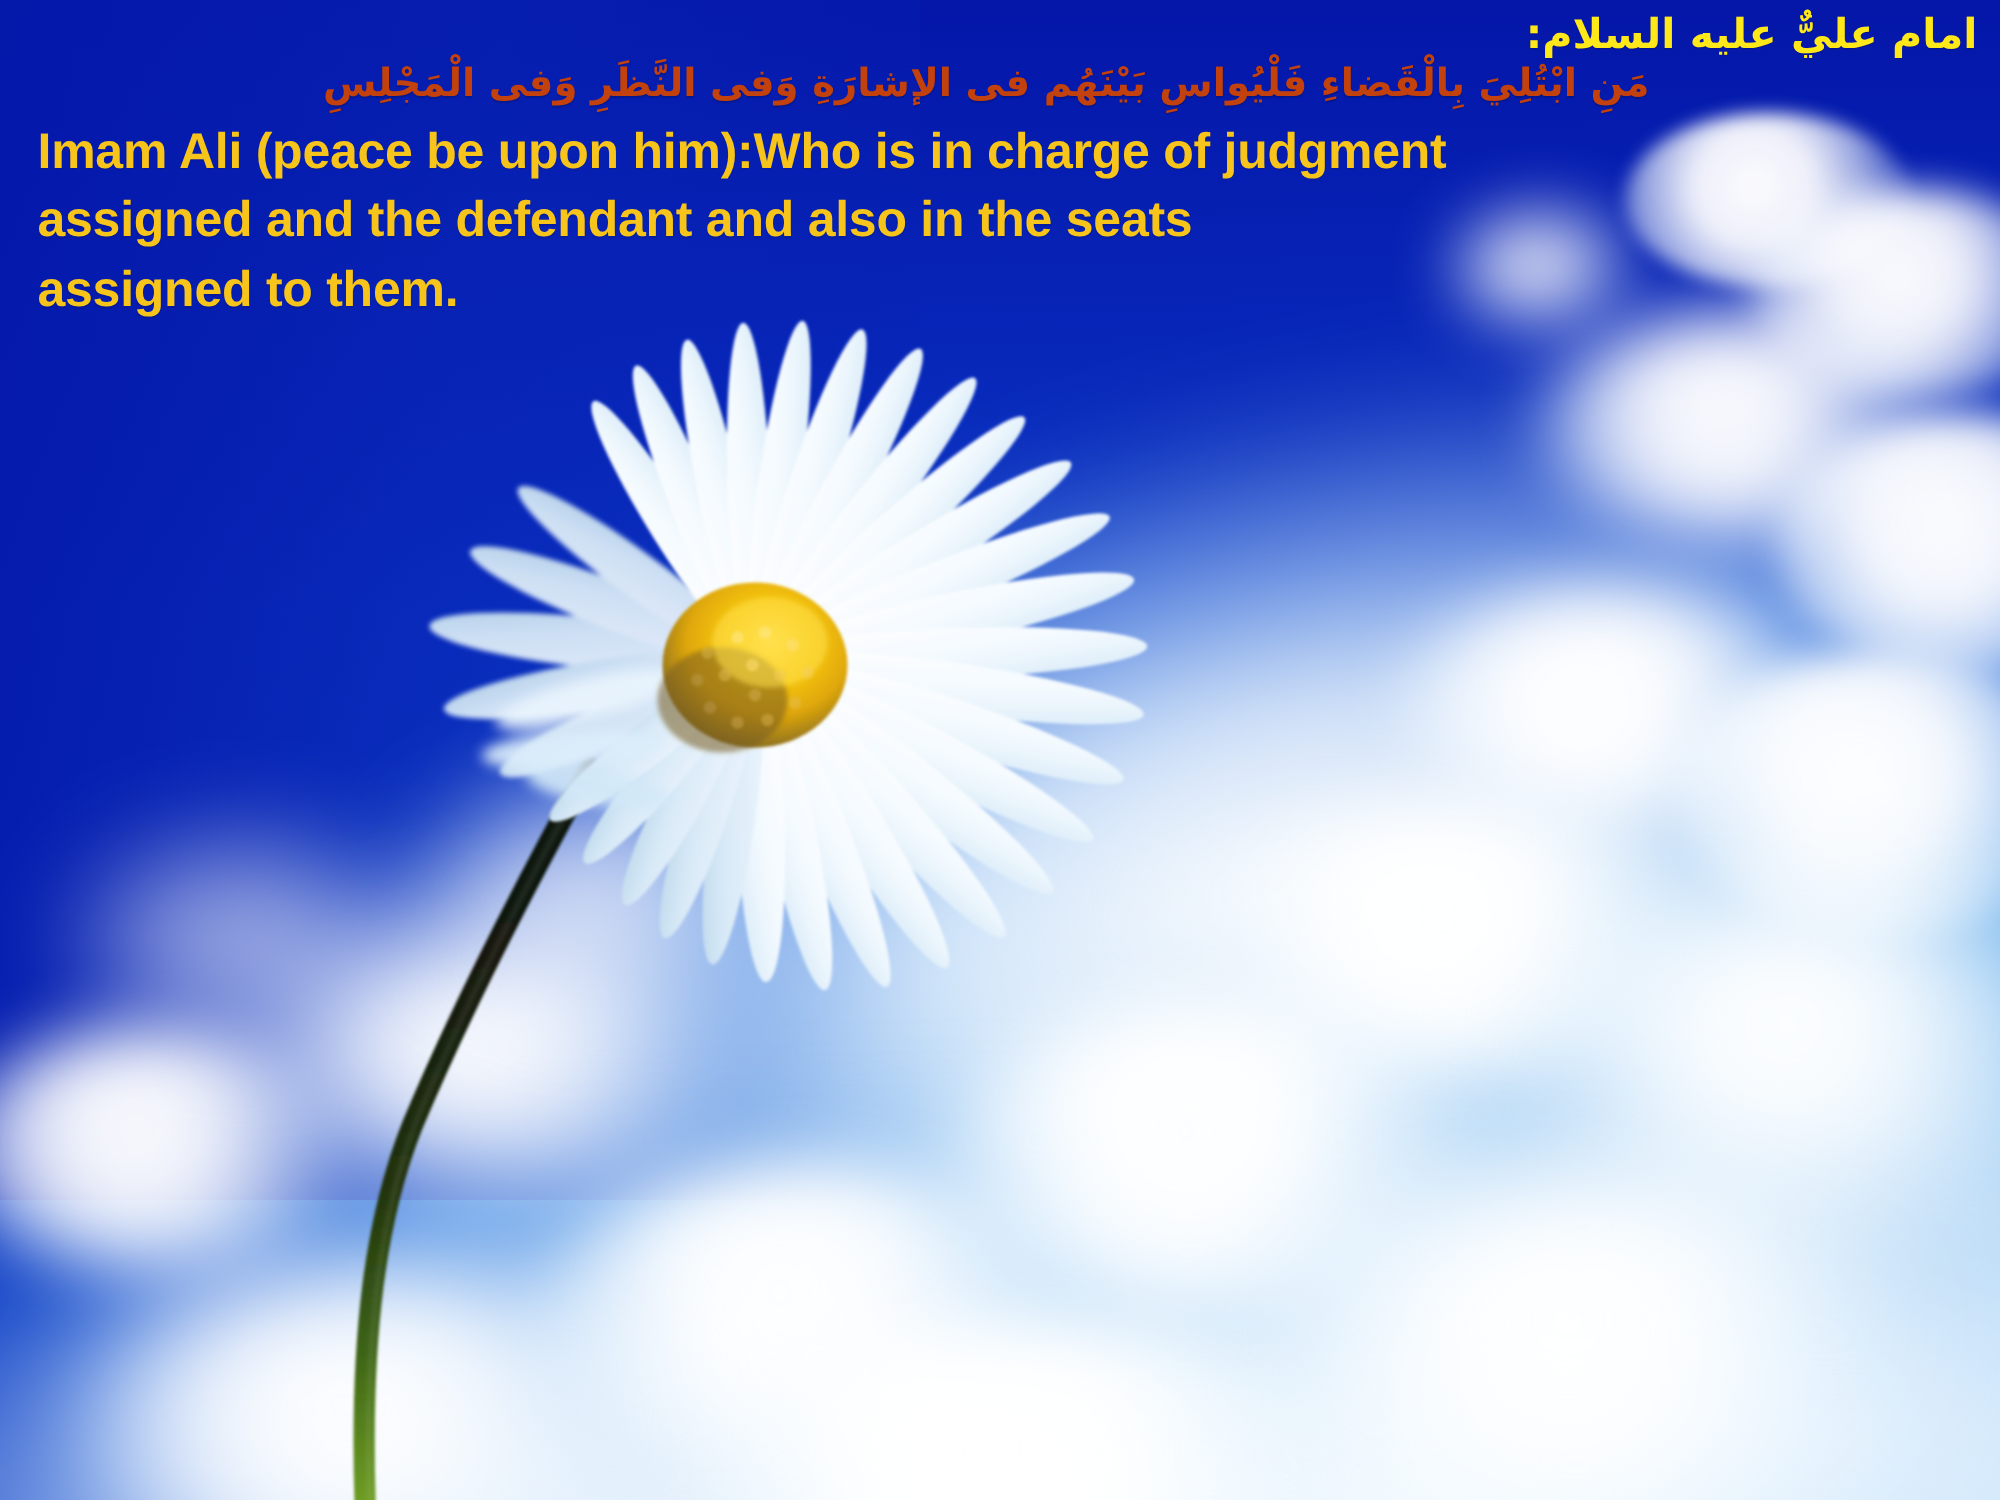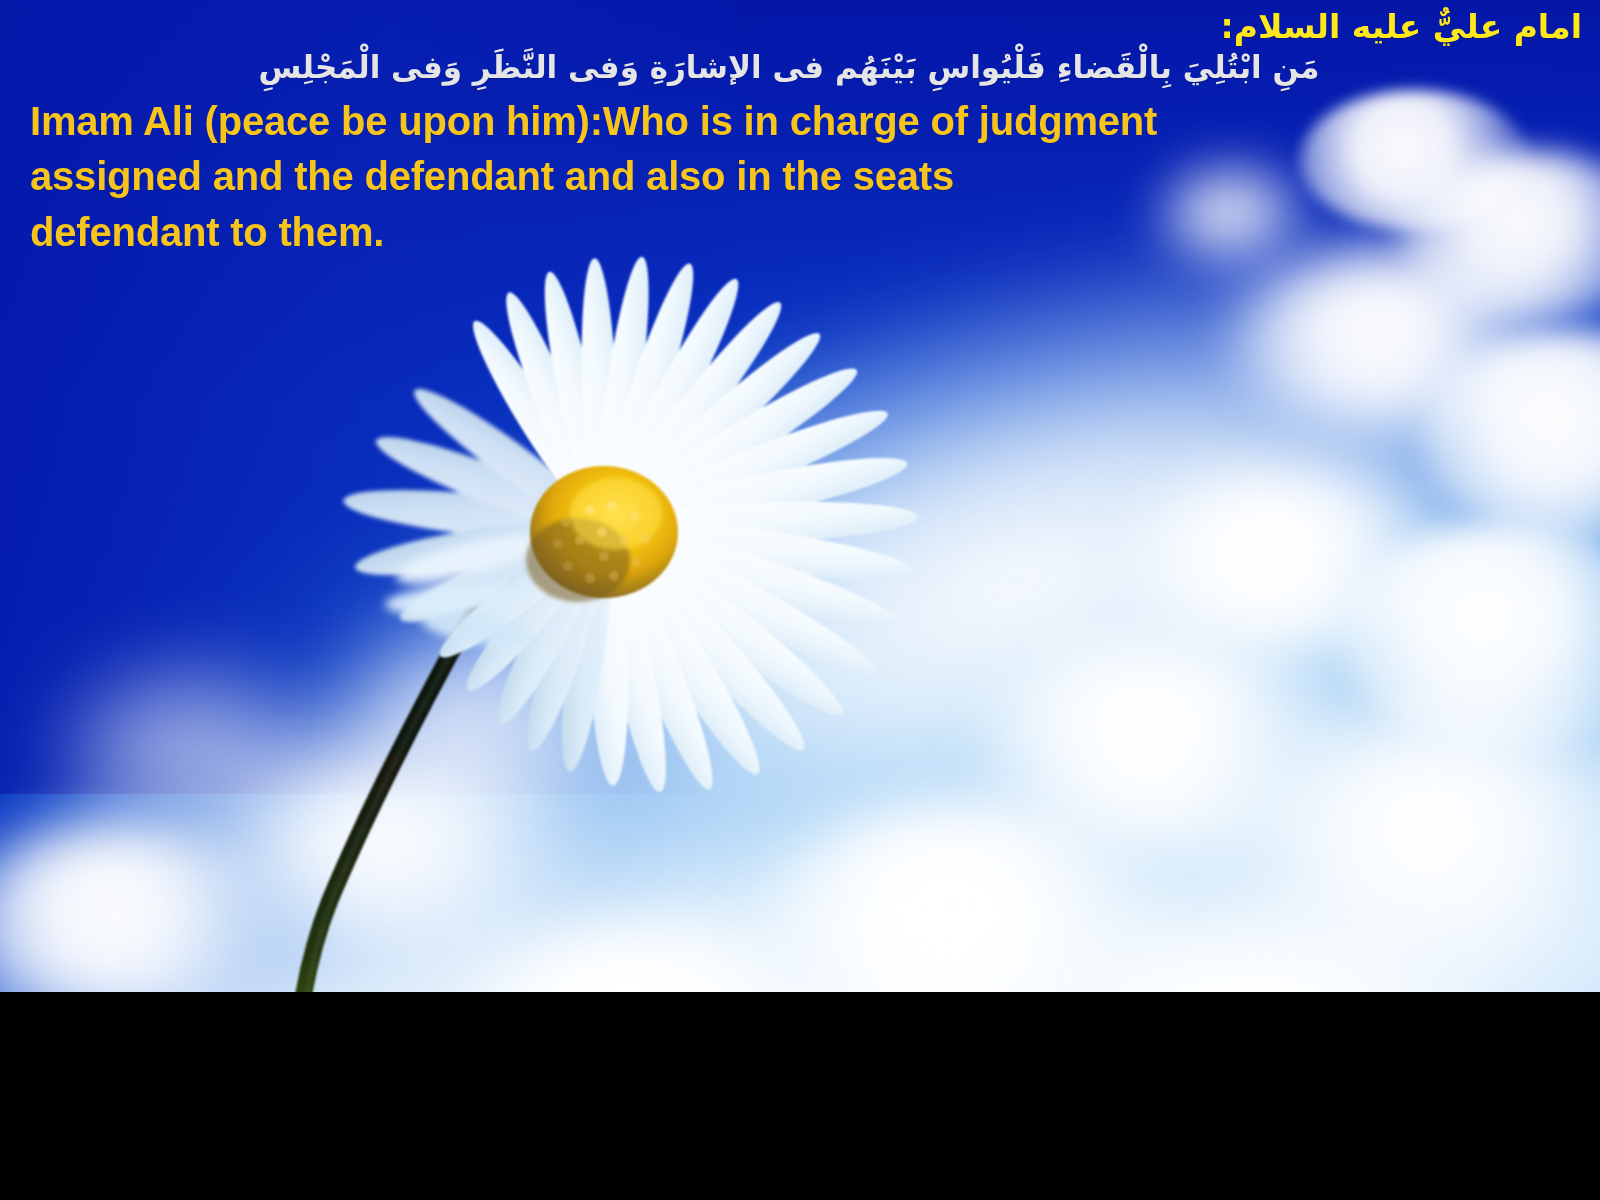--- a/index.html
+++ b/index.html
@@ -4,21 +4,21 @@
 <title>Imam Ali Quote Image</title>
 <style>
   html, body {
     margin: 0;
     padding: 0;
     background: #000;
   }
   #stage {
     position: relative;
     width: 1600px;
-    height: 992px;
+    height: 1200px;
     overflow: hidden;
     font-family: "Liberation Sans", sans-serif;
   }
 
   
   .sky-base {
     position: absolute;
     inset: 0;
     background:
       radial-gradient(120% 90% at 92% 96%, #dfeefc 0%, #bcdcf7 18%, #6fb2ec 38%, #1e6fdc 60%, #0b37c2 80%, #0826b8 100%),
@@ -90,21 +90,21 @@
     font-family: "DejaVu Sans", sans-serif;
     font-size: 33px;
     font-weight: 700;
     line-height: 1.18;
     direction: rtl;
     text-shadow: 0 1px 1px rgba(0,0,0,0.18);
   }
   .ar-body {
     text-align: center;
     padding: 2px 30px 0 8px;
-    color: #e5e5e5;
+    color: #c2410c;
     font-family: "DejaVu Sans", sans-serif;
     font-size: 31px;
     font-weight: 700;
     line-height: 1.2;
     direction: rtl;
     text-shadow: 0 1px 1px rgba(0,0,0,0.18);
   }
   .en-body {
     margin-top: 8px;
     padding-left: 30px;
@@ -263,17 +263,17 @@
       </g>
     </g>
   </svg>
 
   <div class="quote-layer">
     <div class="ar-head">امام عليٌّ عليه السلام:</div>
     <div class="ar-body">مَنِ ابْتُلِيَ بِالْقَضاءِ فَلْيُواسِ بَيْنَهُم فى الإشارَةِ وَفى النَّظَرِ وَفى الْمَجْلِسِ</div>
     <div class="en-body">
       <div>Imam Ali (peace be upon him):Who is in charge of judgment</div>
       <div>assigned and the defendant and also in the seats</div>
-      <div>defendant to them.</div>
+      <div>assigned to them.</div>
     </div>
   </div>
 
 </div>
 
 </body></html>

